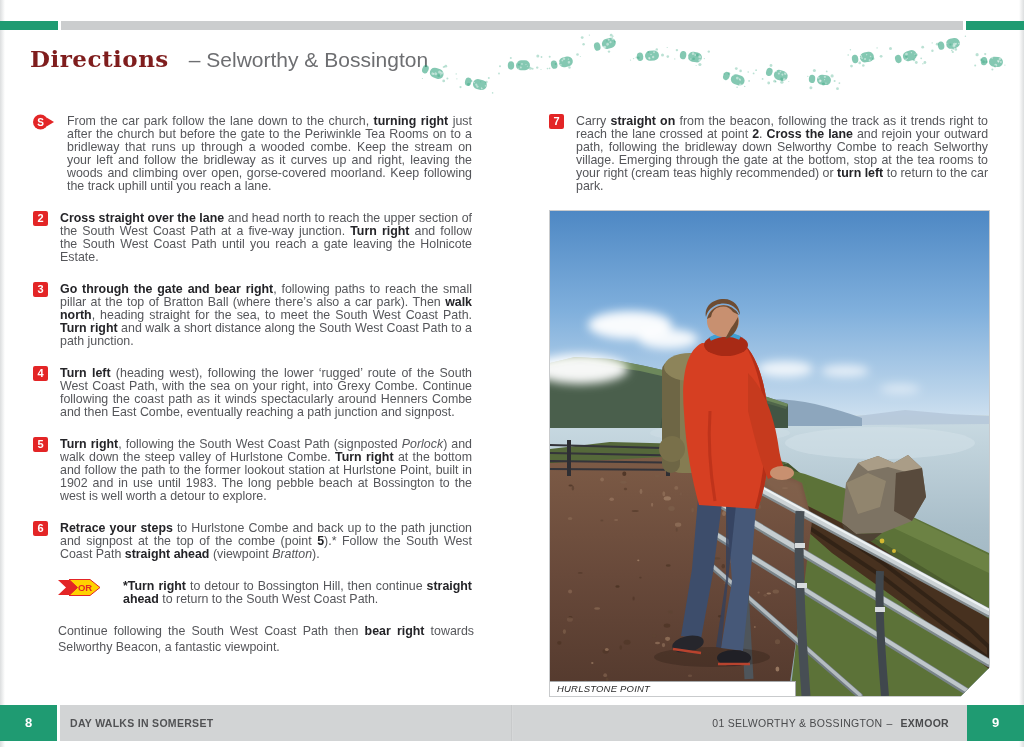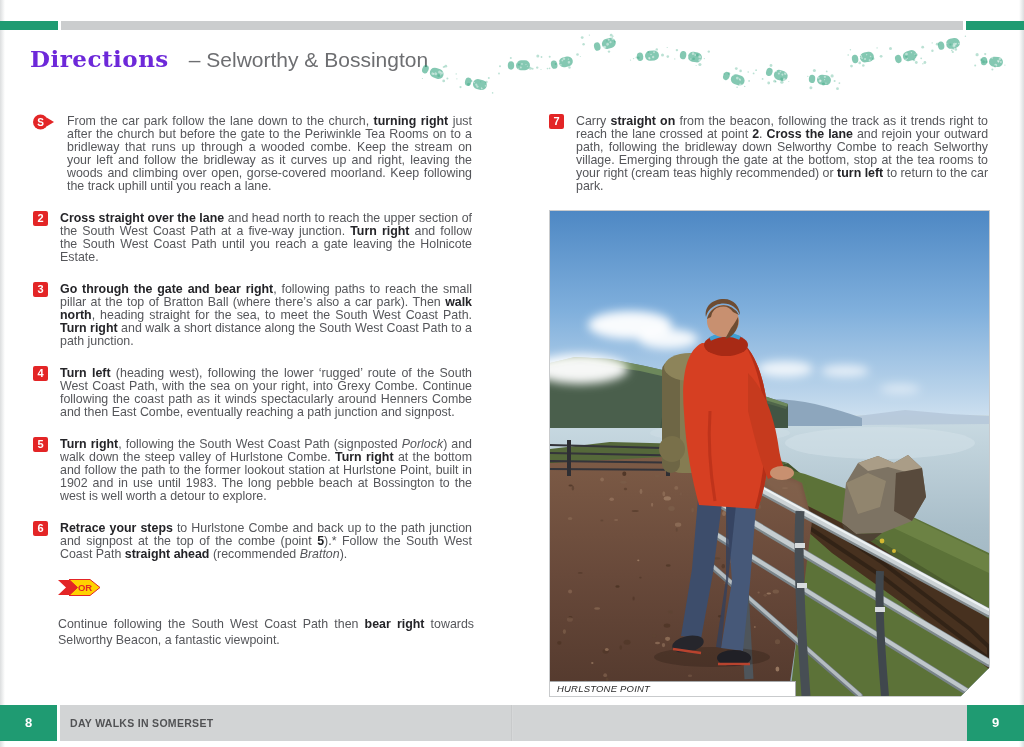--- a/index.html
+++ b/index.html
@@ -11,21 +11,21 @@
           background:linear-gradient(270deg,#dcdedf,rgba(255,255,255,0));}
 
   
   .topbar-green-l{position:absolute;left:0;top:21px;width:58px;height:9px;background:#1f9b72;}
   .topbar-gray{position:absolute;left:61px;top:21px;width:902px;height:9px;background:#cbcdce;}
   .topbar-green-r{position:absolute;left:966px;top:21px;width:58px;height:9px;background:#1f9b72;}
 
   
   .hdr{position:absolute;left:30px;top:45px;white-space:nowrap;}
   .hdr .accent{font-family:"DejaVu Serif",serif;font-weight:700;font-size:23px;
-               color:#6d28d9;letter-spacing:.5px;}
+               color:#7f1d1d;letter-spacing:.5px;}
   .hdr .rest{font-size:21px;color:#6d6e71;font-weight:400;margin-left:20px;}
 
   #footprints{position:absolute;left:420px;top:30px;}
 
   
   .col{position:absolute;top:113px;width:441px;}
   .col-left{left:33px;}
   .col-right{left:549px;}
 
   .step-row{display:flex;gap:10px;margin-bottom:15px;}
@@ -372,28 +372,29 @@
       <div class="step-row">
         <span class="marker-num">4</span>
         <p class="step-text"><span class="b">Turn left</span><span> (heading west), following the lower ‘rugged’ route of the South West Coast Path, with the sea on your right, into Grexy Combe. Continue following the coast path as it winds spectacularly around Henners Combe and then East Combe, eventually reaching a path junction and signpost.</span></p>
       </div>
       <div class="step-row">
         <span class="marker-num">5</span>
         <p class="step-text"><span class="b">Turn right</span><span>, following the South West Coast Path (signposted </span><span class="i">Porlock</span><span>) and walk down the steep valley of Hurlstone Combe. </span><span class="b">Turn right</span><span> at the bottom and follow the path to the former lookout station at Hurlstone Point, built in 1902 and in use until 1983. The long pebble beach at Bossington to the west is well worth a detour to explore.</span></p>
       </div>
       <div class="step-row">
         <span class="marker-num">6</span>
-        <p class="step-text"><span class="b">Retrace your steps</span><span> to Hurlstone Combe and back up to the path junction and signpost at the top of the combe (point </span><span class="b">5</span><span>).* Follow the South West Coast Path </span><span class="b">straight ahead</span><span> (recommended </span><span class="i">Bratton</span><span>).</span></p>
+        <p class="step-text"><span class="b">Retrace your steps</span><span> to Hurlstone Combe and back up to the path junction and signpost at the top of the combe (point </span><span class="b">5</span><span>).* Follow the South West Coast Path </span><span class="b">straight ahead</span><span> (viewpoint </span><span class="i">Bratton</span><span>).</span></p>
       </div>
       <div class="or-row">
         <span class="or-badge"><svg width="45" height="19" viewBox="0 0 45 19">
             <path d="M1,2 L15,2 L24,9.5 L15,17 L1,17 L9,9.5 Z" fill="#e32526"></path>
             <path d="M12,1.5 L33,1.5 L43,9.5 L33,17.5 L12,17.5 L20.5,9.5 Z" fill="#ffd200" stroke="#e32526" stroke-width="1"></path>
             <text x="28" y="13" text-anchor="middle" font-size="9.5" font-weight="bold" fill="#e32526" font-family="&quot;Liberation Sans&quot;,sans-serif">OR</text>
           </svg></span>
+        <p class="step-text"><span class="b">*Turn right</span><span> to detour to Bossington Hill, then continue </span><span class="b">straight ahead</span><span> to return to the South West Coast Path.</span></p>
       </div>
       <p class="plain-par"><span>Continue following the South West Coast Path then </span><span class="b">bear right</span><span> towards Selworthy Beacon, a fantastic viewpoint.</span></p>
     </div>
 
   <div class="col col-right">
     <div id="right-items">
         <div class="step-row">
           <span class="marker-num">7</span>
           <p class="step-text"><span>Carry </span><span class="b">straight on</span><span> from the beacon, following the track as it trends right to reach the lane crossed at point </span><span class="b">2</span><span>. </span><span class="b">Cross the lane</span><span> and rejoin your outward path, following the bridleway down Selworthy Combe to reach Selworthy village. Emerging through the gate at the bottom, stop at the tea rooms to your right (cream teas highly recommended) or </span><span class="b">turn left</span><span> to return to the car park.</span></p>
         </div>
@@ -632,16 +633,19 @@
           <path d="M188,106 C190,116 184,126 175,128 L181,117 C184,113 186,110 188,106 Z" fill="#6e4c32"></path>
         </g>
       </svg>
       <div class="photo-caption">HURLSTONE POINT</div>
     </div>
   </div>
 
   <div class="footer-num left">8</div>
   <div class="footer-bar">
     <span class="footer-left-text">DAY WALKS IN SOMERSET</span>
+    <span class="footer-right-text">
+      <span>01 SELWORTHY &amp; BOSSINGTON</span><span class="dash">–</span><span class="strong">EXMOOR</span>
+    </span>
     <span class="seam"></span>
   </div>
   <div class="footer-num right">9</div>
 </div>
 
 </body></html>

